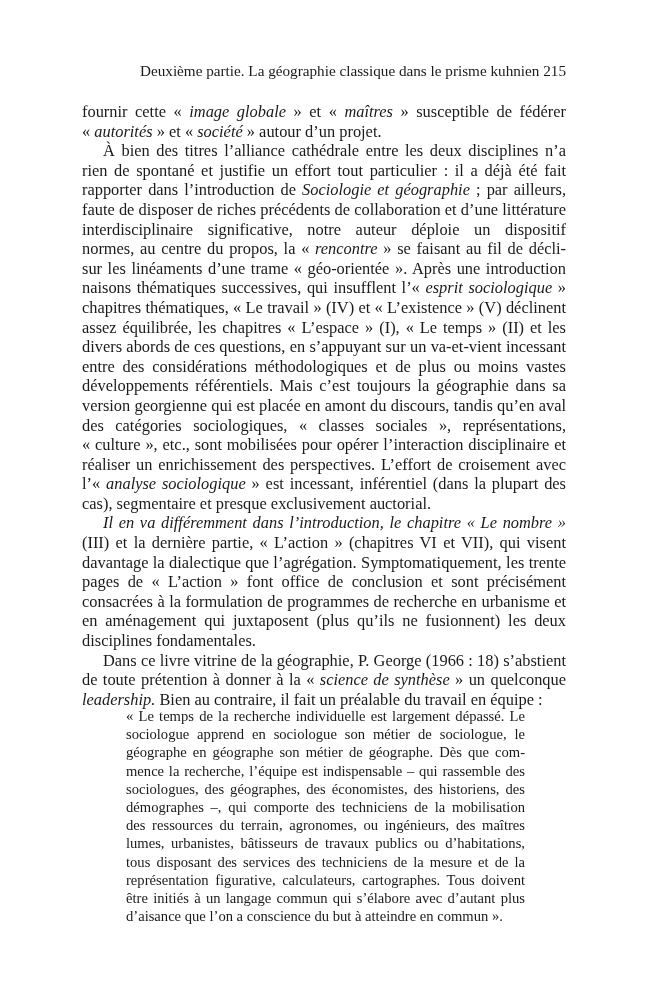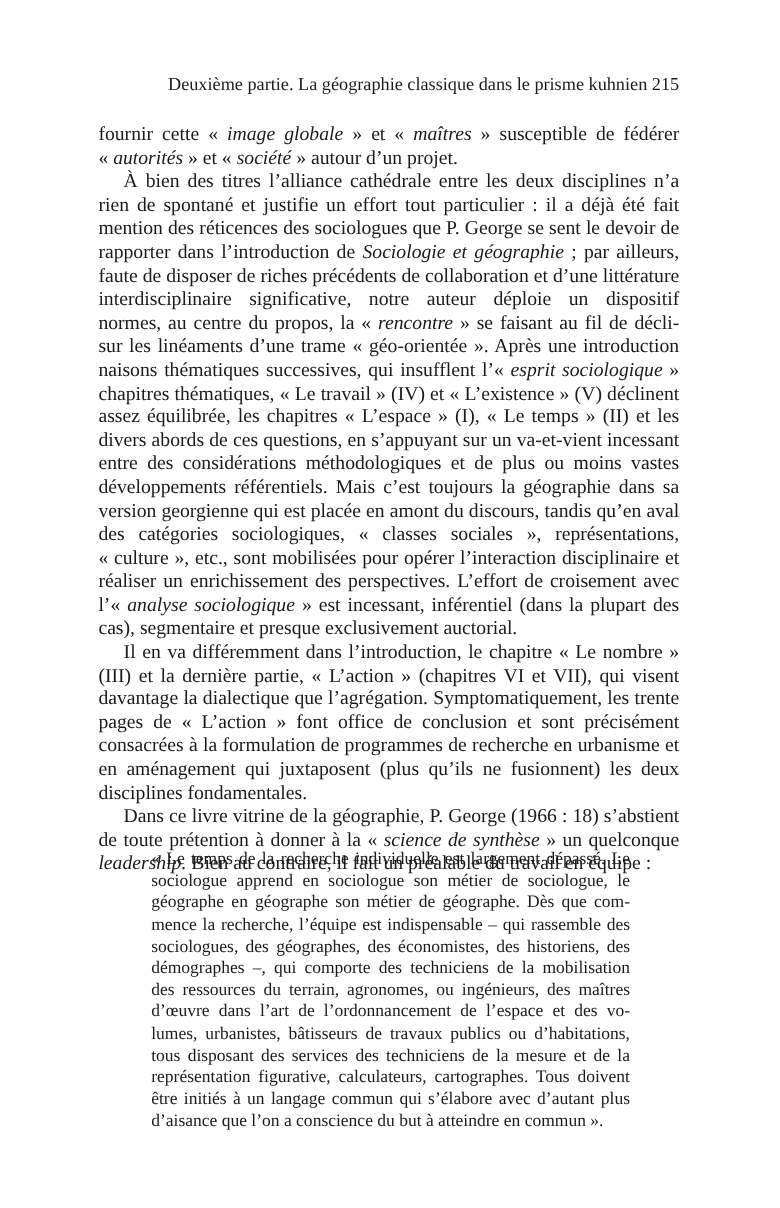--- a/index.html
+++ b/index.html
@@ -31,41 +31,40 @@
   </div>
 
   <div class="body" id="body-text">
       <p>
         <span class="line"><span>fournir cette « </span><i>image globale</i><span> » et « </span><i>maîtres</i><span> » susceptible de fédérer</span></span>
         <span class="line last"><span>« </span><i>autorités</i><span> » et « </span><i>société</i><span> » autour d’un projet.</span></span>
       </p>
       <p>
         <span class="line" style="padding-left: 21px;"><span>À bien des titres l’alliance cathédrale entre les deux disciplines n’a</span></span>
         <span class="line"><span>rien de spontané et justifie un effort tout particulier : il a déjà été fait</span></span>
-        <span class="line"><span>mention des réticences des sociologues que P. George se sent le devoir de</span></span>
         <span class="line"><span>rapporter dans l’introduction de </span><i>Sociologie et géographie</i><span> ; par ailleurs,</span></span>
         <span class="line"><span>faute de disposer de riches précédents de collaboration et d’une littérature</span></span>
         <span class="line"><span>interdisciplinaire significative, notre auteur déploie un dispositif</span></span>
         <span class="line"><span>normes, au centre du propos, la « </span><i>rencontre</i><span> » se faisant au fil de décli-</span></span>
         <span class="line"><span>sur les linéaments d’une trame « géo-orientée ». Après une introduction</span></span>
         <span class="line"><span>naisons thématiques successives, qui insufflent l’« </span><i>esprit sociologique</i><span> »</span></span>
         <span class="line"><span>chapitres thématiques, « Le travail » (IV) et « L’existence » (V) déclinent</span></span>
         <span class="line"><span>assez équilibrée, les chapitres « L’espace » (I), « Le temps » (II) et les</span></span>
         <span class="line"><span>divers abords de ces questions, en s’appuyant sur un va-et-vient incessant</span></span>
         <span class="line"><span>entre des considérations méthodologiques et de plus ou moins vastes</span></span>
         <span class="line"><span>développements référentiels. Mais c’est toujours la géographie dans sa</span></span>
         <span class="line"><span>version georgienne qui est placée en amont du discours, tandis qu’en aval</span></span>
         <span class="line"><span>des catégories sociologiques, « classes sociales », représentations,</span></span>
         <span class="line"><span>« culture », etc., sont mobilisées pour opérer l’interaction disciplinaire et</span></span>
         <span class="line"><span>réaliser un enrichissement des perspectives. L’effort de croisement avec</span></span>
         <span class="line"><span>l’« </span><i>analyse sociologique</i><span> » est incessant, inférentiel (dans la plupart des</span></span>
         <span class="line last"><span>cas), segmentaire et presque exclusivement auctorial.</span></span>
       </p>
       <p>
-        <span class="line" style="padding-left: 21px;"><span>Il en va différemment dans l’introduction, le chapitre « Le nombre »</span></span>
+        <span class="line" style="padding-left: 21px; font-style: italic;"><span>Il en va différemment dans l’introduction, le chapitre « Le nombre »</span></span>
         <span class="line"><span>(III) et la dernière partie, « L’action » (chapitres VI et VII), qui visent</span></span>
         <span class="line"><span>davantage la dialectique que l’agrégation. Symptomatiquement, les trente</span></span>
         <span class="line"><span>pages de « L’action » font office de conclusion et sont précisément</span></span>
         <span class="line"><span>consacrées à la formulation de programmes de recherche en urbanisme et</span></span>
         <span class="line"><span>en aménagement qui juxtaposent (plus qu’ils ne fusionnent) les deux</span></span>
         <span class="line last"><span>disciplines fondamentales.</span></span>
       </p>
       <p>
         <span class="line" style="padding-left: 21px;"><span>Dans ce livre vitrine de la géographie, P. George (1966 : 18) s’abstient</span></span>
         <span class="line"><span>de toute prétention à donner à la « </span><i>science de synthèse</i><span> » un quelconque</span></span>
@@ -74,20 +73,19 @@
     </div>
 
   <div class="quote" id="quote-block">
       <span class="line">« Le temps de la recherche individuelle est largement dépassé. Le</span>
       <span class="line">sociologue apprend en sociologue son métier de sociologue, le</span>
       <span class="line">géographe en géographe son métier de géographe. Dès que com-</span>
       <span class="line">mence la recherche, l’équipe est indispensable – qui rassemble des</span>
       <span class="line">sociologues, des géographes, des économistes, des historiens, des</span>
       <span class="line">démographes –, qui comporte des techniciens de la mobilisation</span>
       <span class="line">des ressources du terrain, agronomes, ou ingénieurs, des maîtres</span>
-      <span class="line">d’œuvre dans l’art de l’ordonnancement de l’espace et des vo-</span>
       <span class="line">lumes, urbanistes, bâtisseurs de travaux publics ou d’habitations,</span>
       <span class="line">tous disposant des services des techniciens de la mesure et de la</span>
       <span class="line">représentation figurative, calculateurs, cartographes. Tous doivent</span>
       <span class="line">être initiés à un langage commun qui s’élabore avec d’autant plus</span>
       <span class="line last">d’aisance que l’on a conscience du but à atteindre en commun ».</span>
     </div>
 </div>
 
 </body></html>

